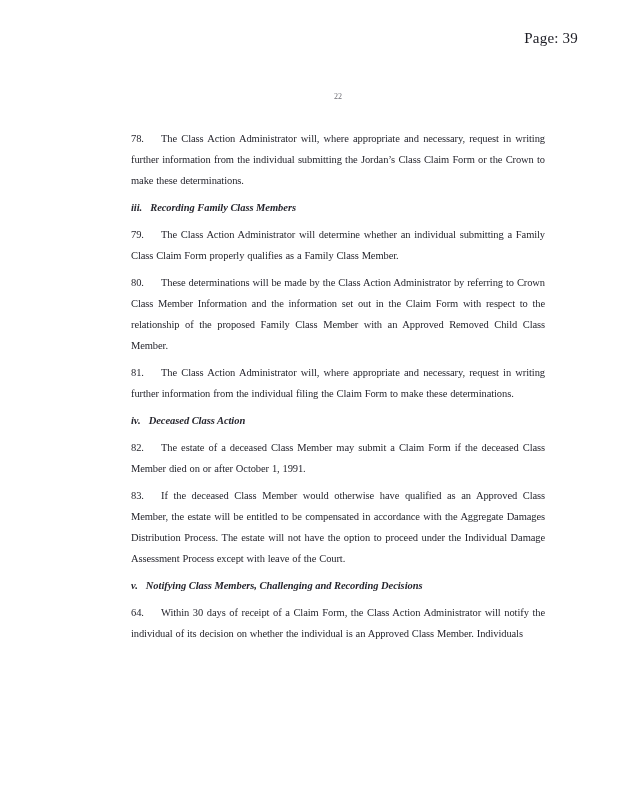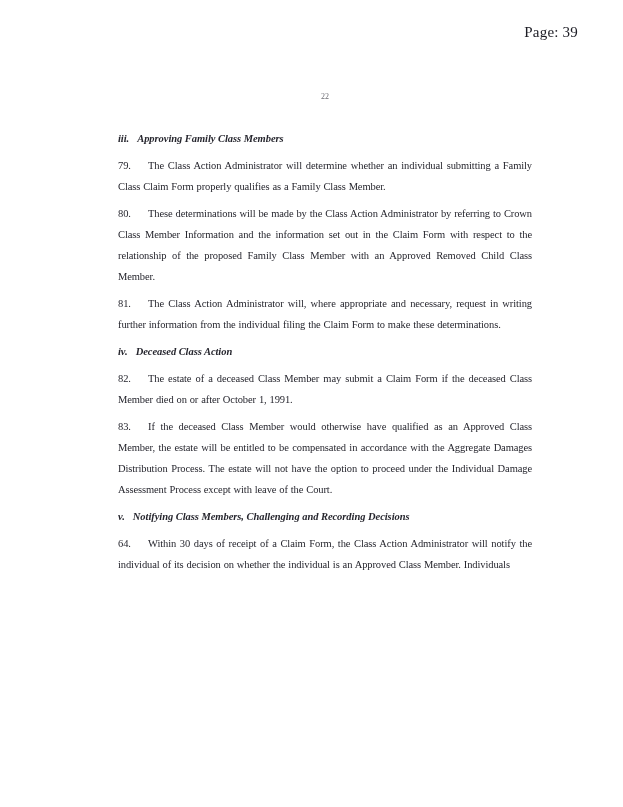--- a/index.html
+++ b/index.html
@@ -10,30 +10,30 @@
   .viewport {
     position: relative;
     width: 623px;
     height: 807px;
     background: #ffffff;
     overflow: hidden;
     font-family: "Liberation Serif", serif;
   }
   .page-label {
     position: absolute;
-    top: 24px;
+    top: 30px;
     right: 45px;
     font-size: 15px;
     color: #1c1c24;
     letter-spacing: 0.2px;
   }
   .doc {
     position: absolute;
     top: 92px;
-    left: 118px;
+    left: 131px;
     width: 414px;
     color: #26262e;
   }
   .doc-page-num {
     text-align: center;
     font-size: 8px;
     line-height: 10px;
     color: #6d6d74;
     margin: 0 0 26px 0;
   }
@@ -64,21 +64,22 @@
 </style>
 </head>
 <body>
 
 <div class="viewport">
   <div class="page-label">Page: 39</div>
 
   <div class="doc">
     <div class="doc-page-num">22</div>
     <div>
-        <div class="heading"><span class="heading-num">iii.</span><span>Approving Family Class Members</span></div>
+        <div class="para"><span class="para-num">78.</span><span>The Class Action Administrator will, where appropriate and necessary, request in writing further information from the individual submitting the Jordan’s Class Claim Form or the Crown to make these determinations.</span></div>
+        <div class="heading"><span class="heading-num">iii.</span><span>Recording Family Class Members</span></div>
         <div class="para"><span class="para-num">79.</span><span>The Class Action Administrator will determine whether an individual submitting a Family Class Claim Form properly qualifies as a Family Class Member.</span></div>
         <div class="para"><span class="para-num">80.</span><span>These determinations will be made by the Class Action Administrator by referring to Crown Class Member Information and the information set out in the Claim Form with respect to the relationship of the proposed Family Class Member with an Approved Removed Child Class Member.</span></div>
         <div class="para"><span class="para-num">81.</span><span>The Class Action Administrator will, where appropriate and necessary, request in writing further information from the individual filing the Claim Form to make these determinations.</span></div>
         <div class="heading"><span class="heading-num">iv.</span><span>Deceased Class Action</span></div>
         <div class="para"><span class="para-num">82.</span><span>The estate of a deceased Class Member may submit a Claim Form if the deceased Class Member died on or after October 1, 1991.</span></div>
         <div class="para"><span class="para-num">83.</span><span>If the deceased Class Member would otherwise have qualified as an Approved Class Member, the estate will be entitled to be compensated in accordance with the Aggregate Damages Distribution Process. The estate will not have the option to proceed under the Individual Damage Assessment Process except with leave of the Court.</span></div>
         <div class="heading"><span class="heading-num">v.</span><span>Notifying Class Members, Challenging and Recording Decisions</span></div>
         <div class="para"><span class="para-num">64.</span><span>Within 30 days of receipt of a Claim Form, the Class Action Administrator will notify the individual of its decision on whether the individual is an Approved Class Member. Individuals</span></div>
       </div>
   </div>

